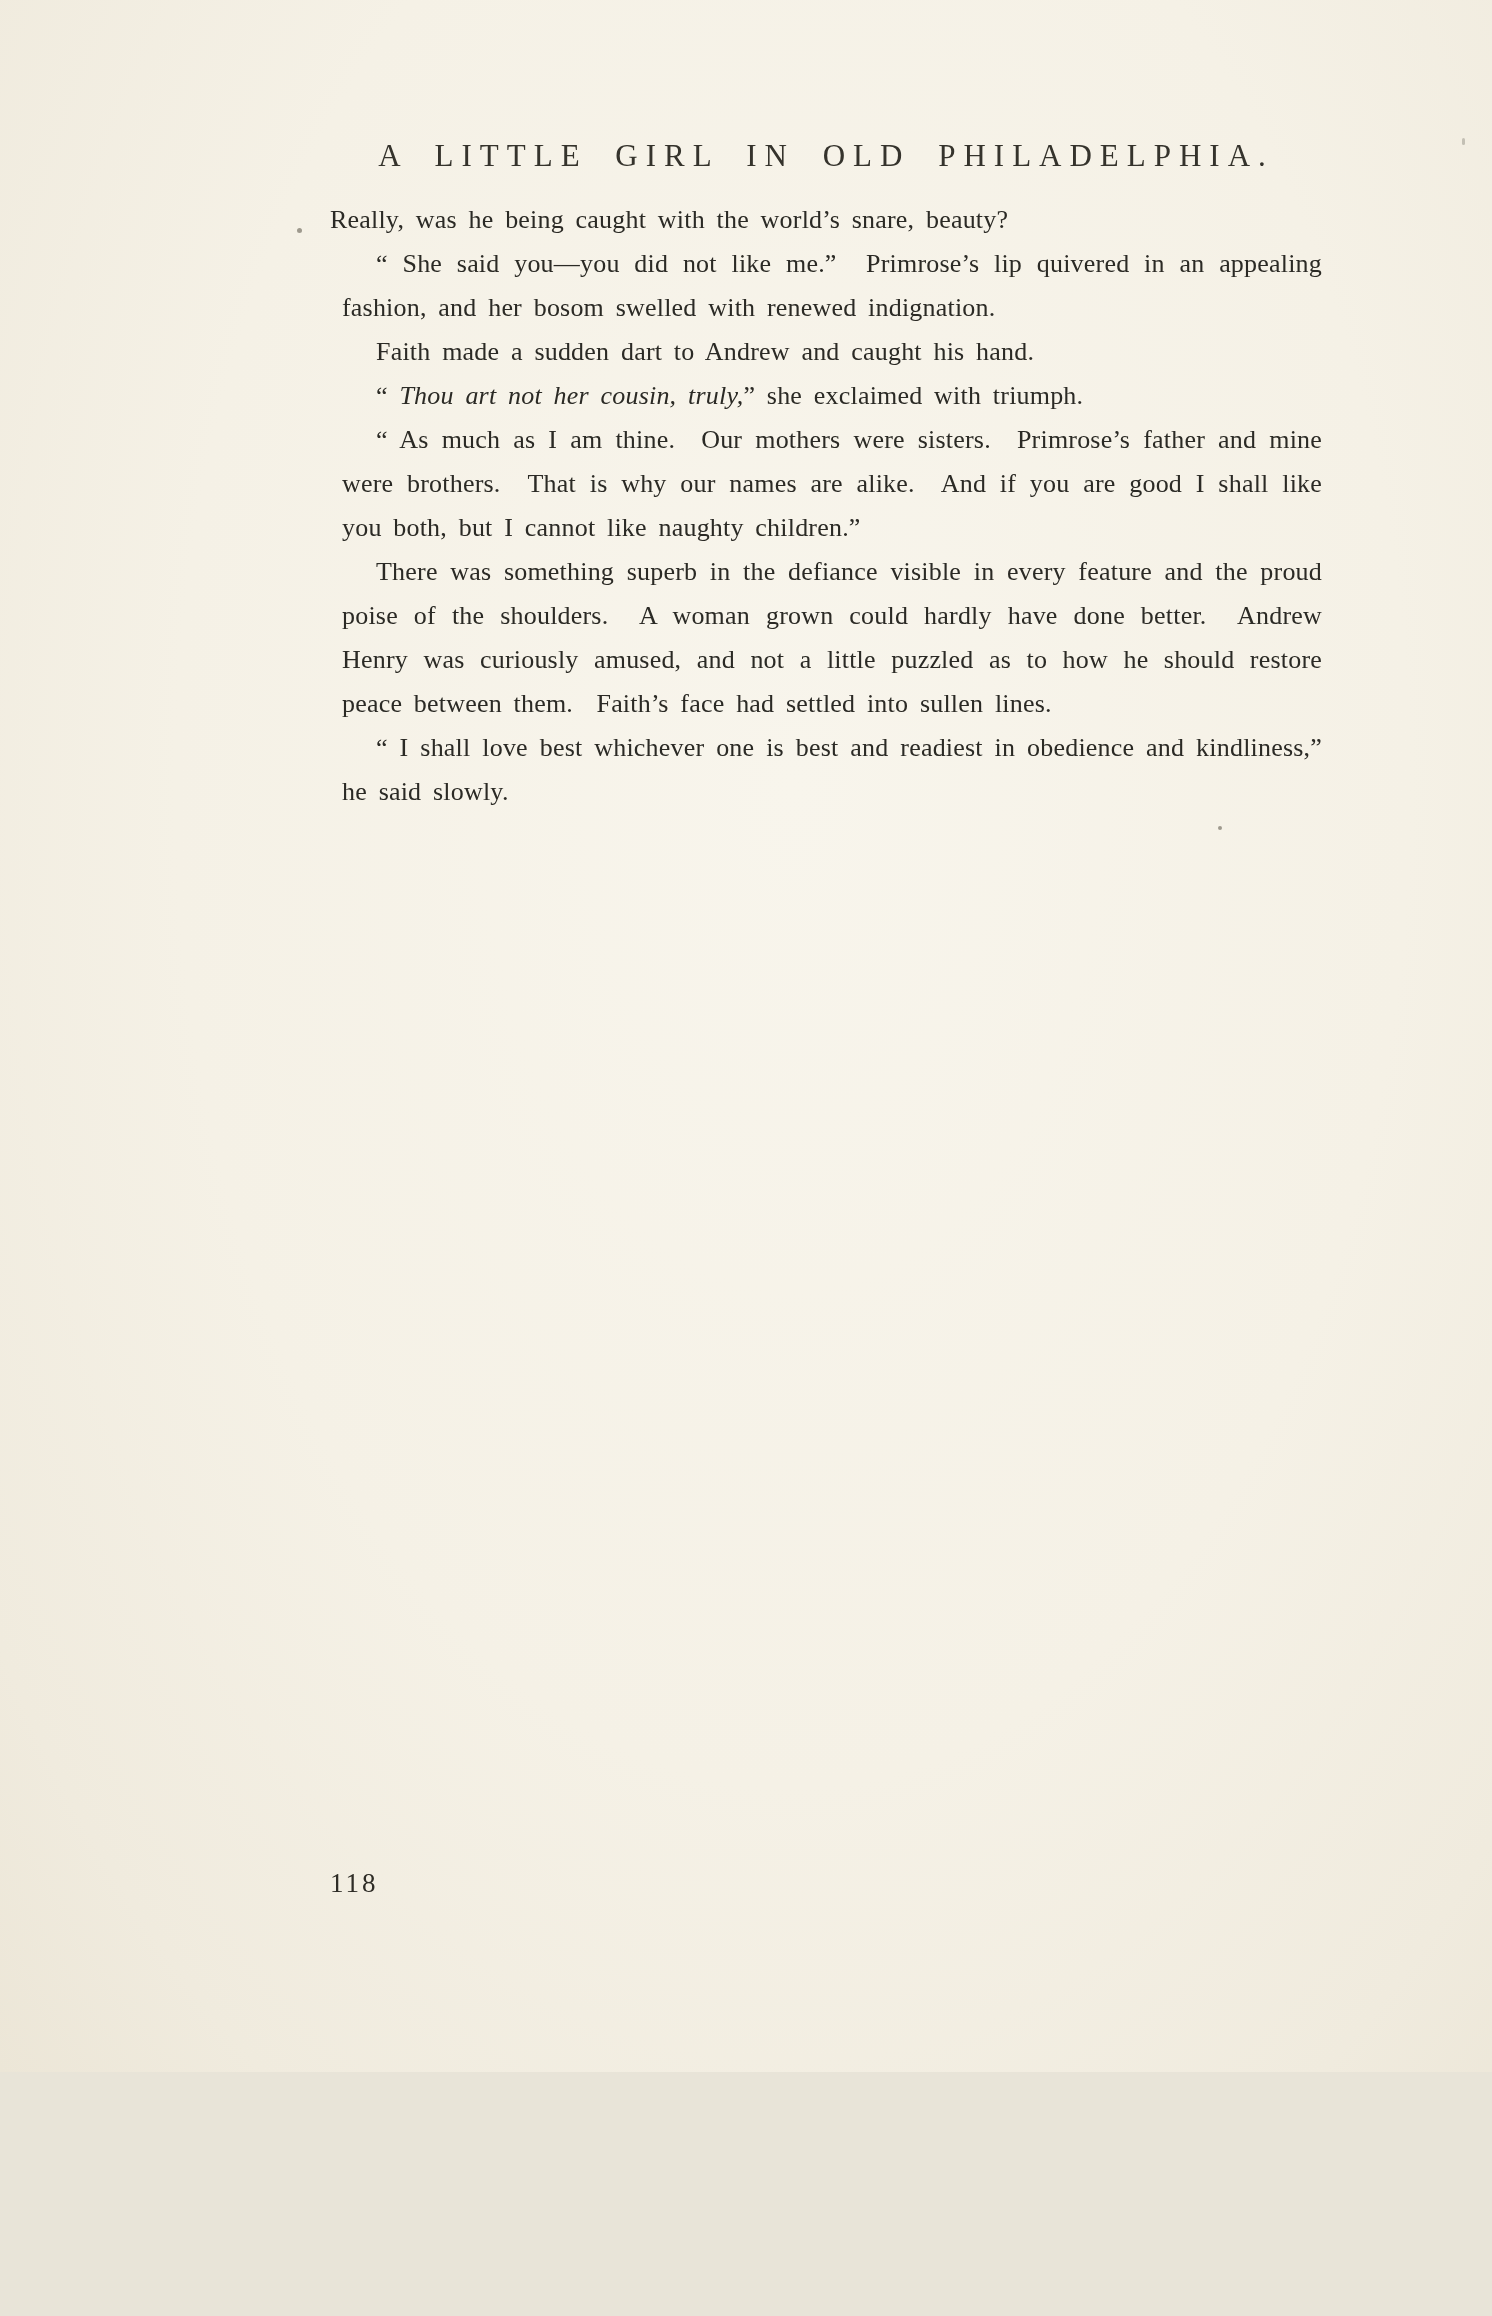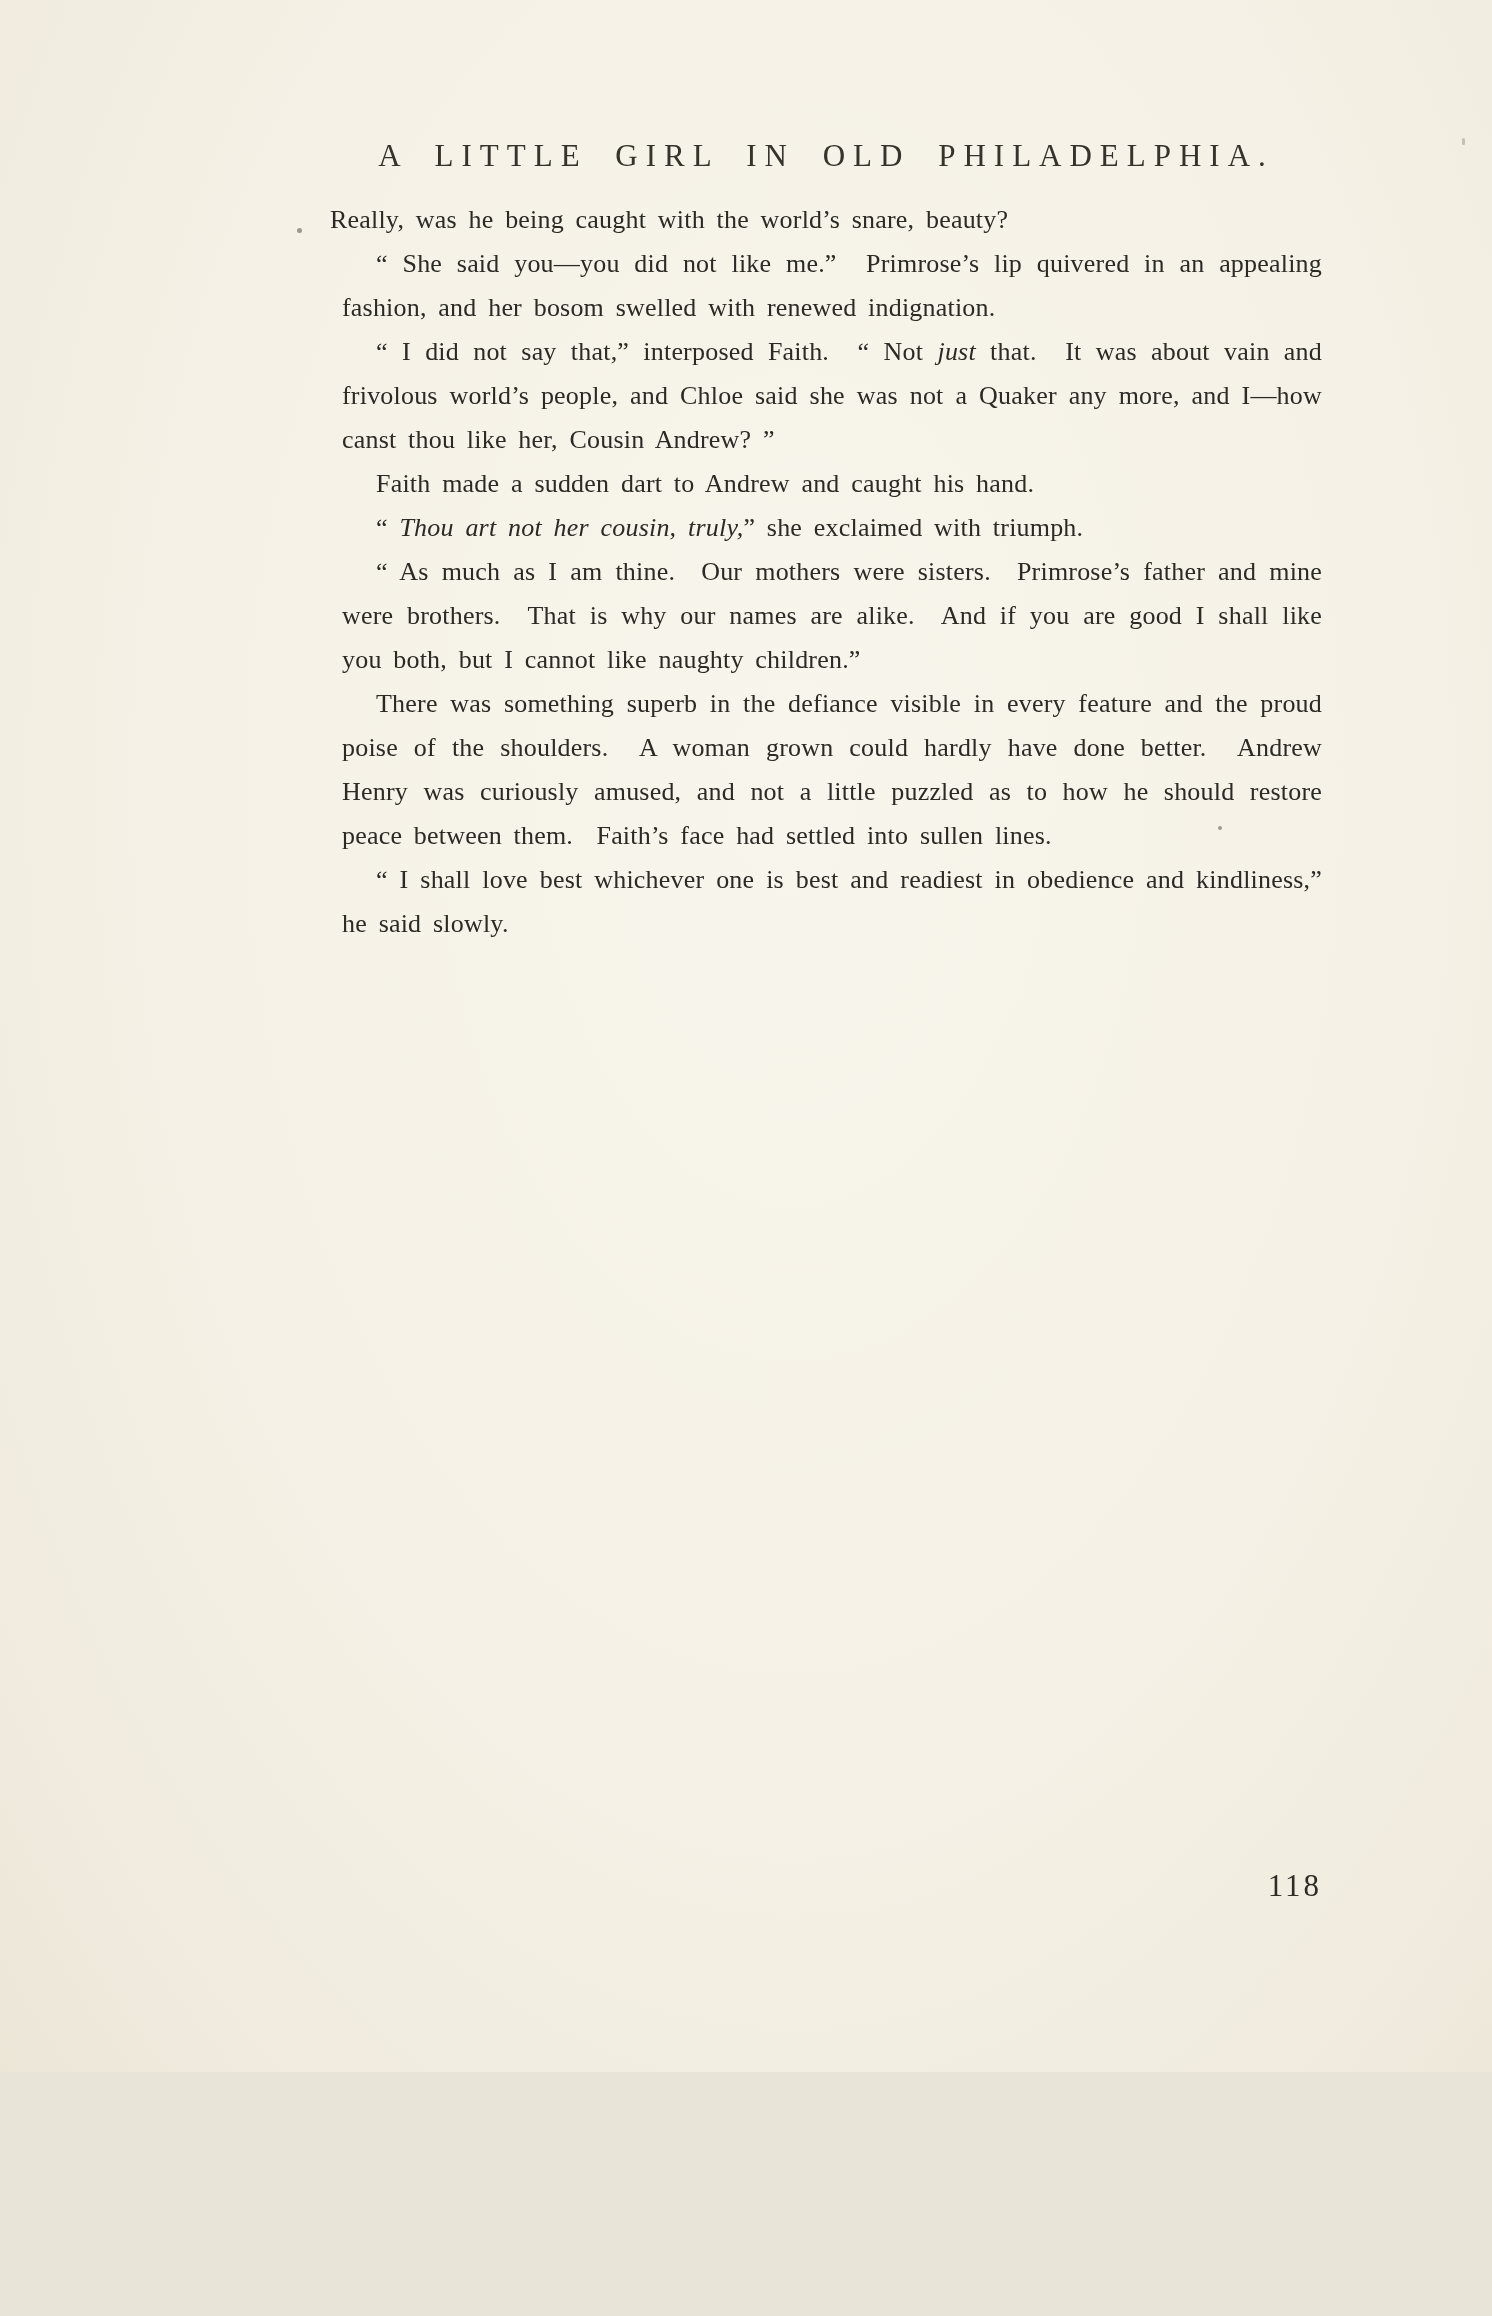--- a/index.html
+++ b/index.html
@@ -54,22 +54,22 @@
     margin-left: 12px;
   }
   .italic {
     font-style: italic;
   }
   .page-number {
     position: absolute;
     top: 1868px;
     left: 330px;
     width: 992px;
-    text-align: right;
-    font-size: 31px;
+    text-align: left;
+    font-size: 27px;
     letter-spacing: 3px;
     color: #2e2c26;
   }
   .speck {
     position: absolute;
     border-radius: 50%;
     background: #6e6a5e;
     opacity: 0.65;
   }
   .speck.s1 { left: 297px; top: 228px; width: 5px; height: 5px; }
@@ -78,21 +78,20 @@
 </style>
 </head>
 <body>
 
 <div class="page">
   <div class="running-head">A LITTLE GIRL IN OLD PHILADELPHIA.</div>
 
   <div class="body-text">
       <p><span>Really, was he being caught with the world’s snare, beauty?</span></p>
       <p class="indent"><span>“ She said you—you did not like me.”  Primrose’s lip quivered in an appealing fashion, and her bosom swelled with renewed indignation.</span></p>
-      <p class="indent"><span>“ I did not say that,” interposed Faith.  “ Not </span><span class="italic">just</span><span> that.  It was about vain and frivolous world’s people, and Chloe said she was not a Quaker any more, and I—how canst thou like her, Cousin Andrew? ”</span></p>
       <p class="indent"><span>Faith made a sudden dart to Andrew and caught his hand.</span></p>
       <p class="indent"><span>“ </span><span class="italic">Thou art not her cousin, truly,</span><span>” she exclaimed with triumph.</span></p>
       <p class="indent"><span>“ As much as I am thine.  Our mothers were sisters.  Primrose’s father and mine were brothers.  That is why our names are alike.  And if you are good I shall like you both, but I cannot like naughty children.”</span></p>
       <p class="indent"><span>There was something superb in the defiance visible in every feature and the proud poise of the shoulders.  A woman grown could hardly have done better.  Andrew Henry was curiously amused, and not a little puzzled as to how he should restore peace between them.  Faith’s face had settled into sullen lines.</span></p>
       <p class="indent"><span>“ I shall love best whichever one is best and readiest in obedience and kindliness,” he said slowly.</span></p>
     </div>
 
   <div class="page-number">118</div>
 
   <div class="speck s1"></div>

